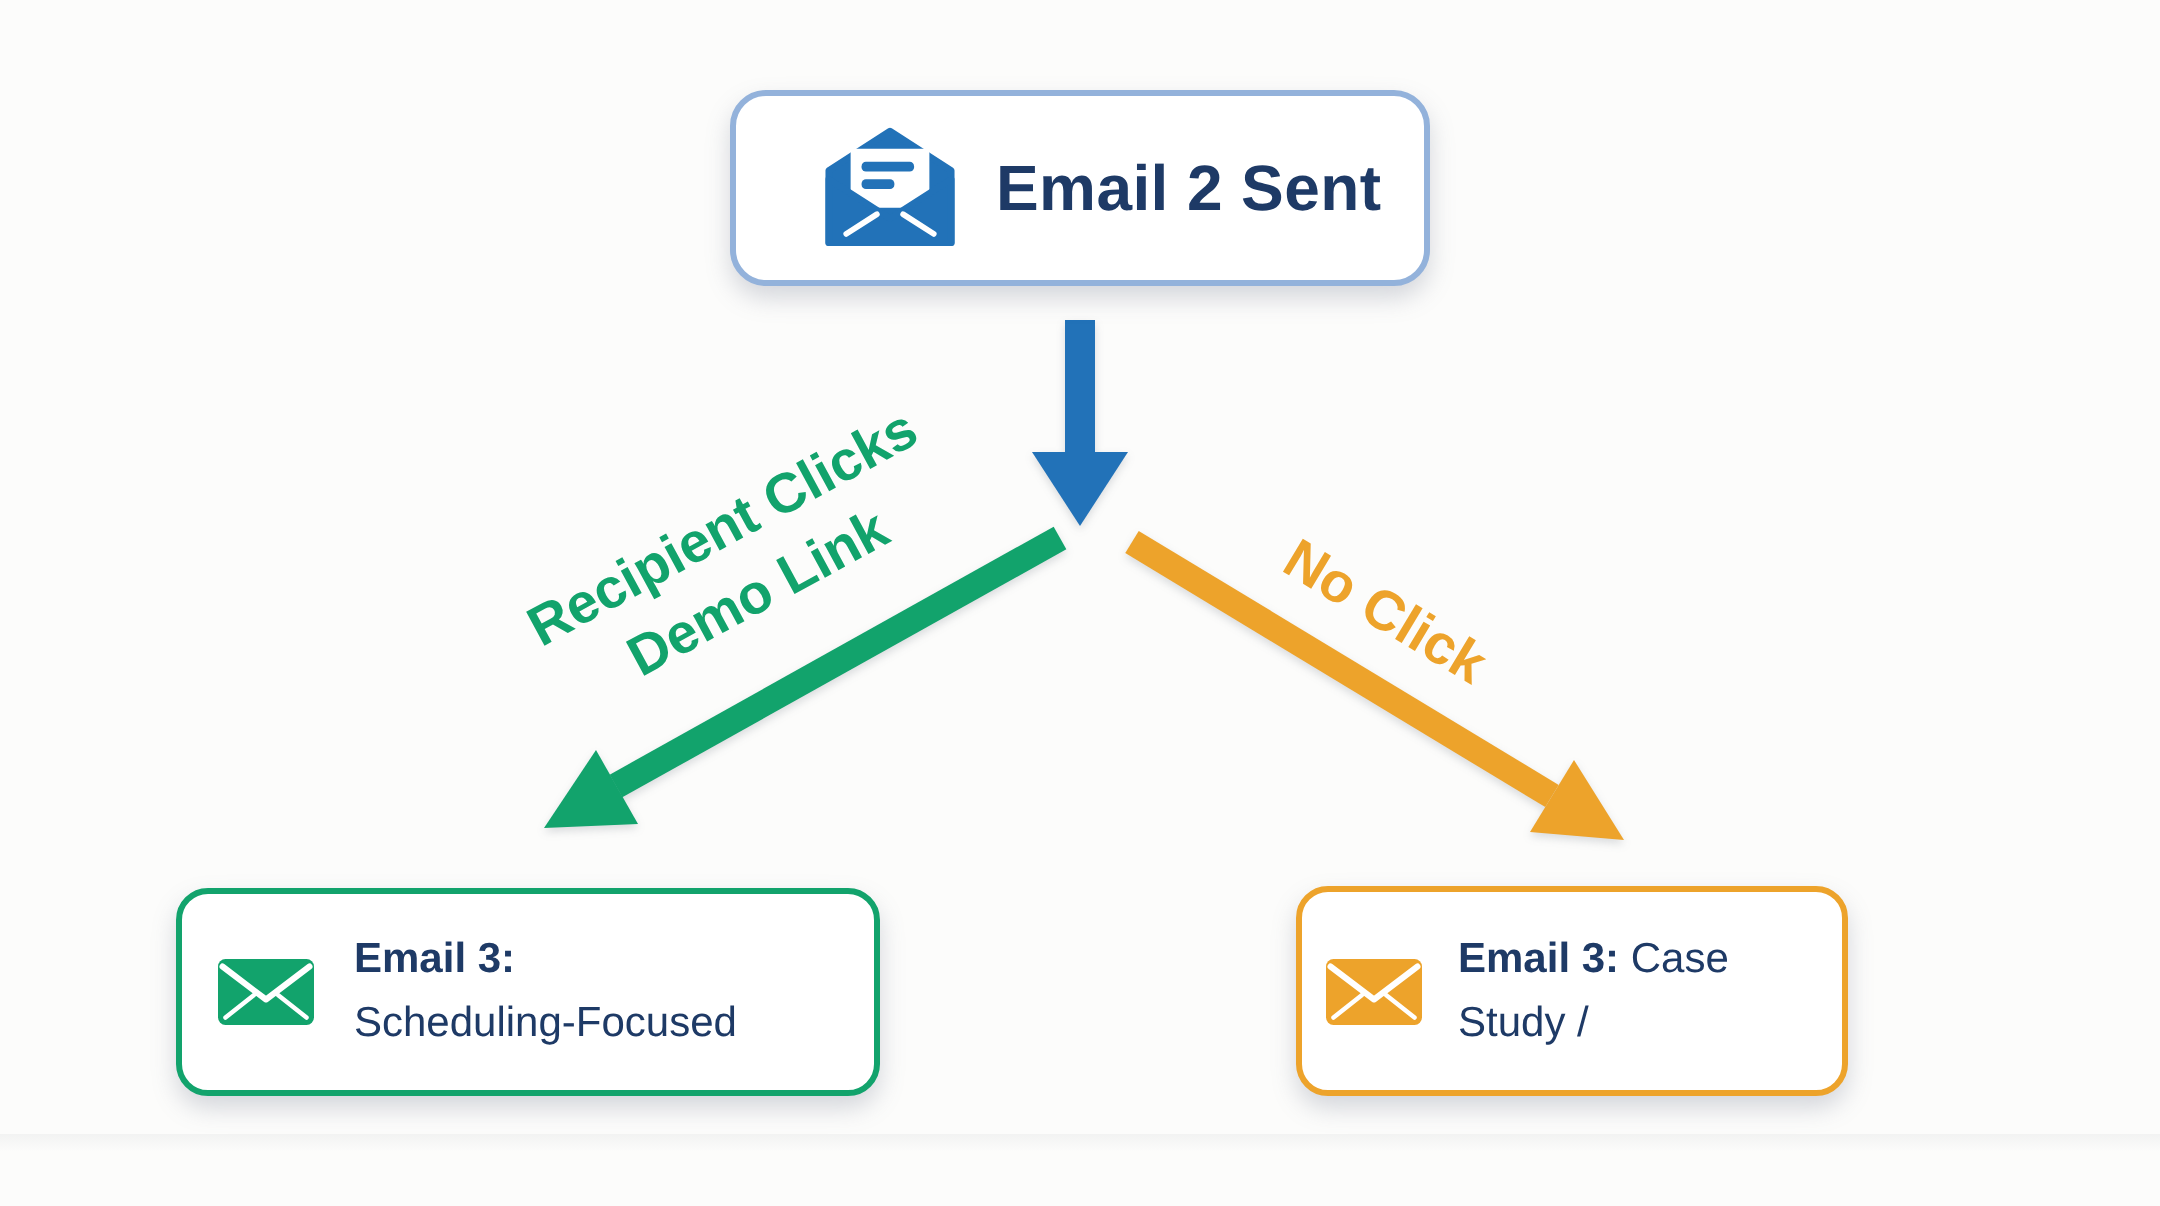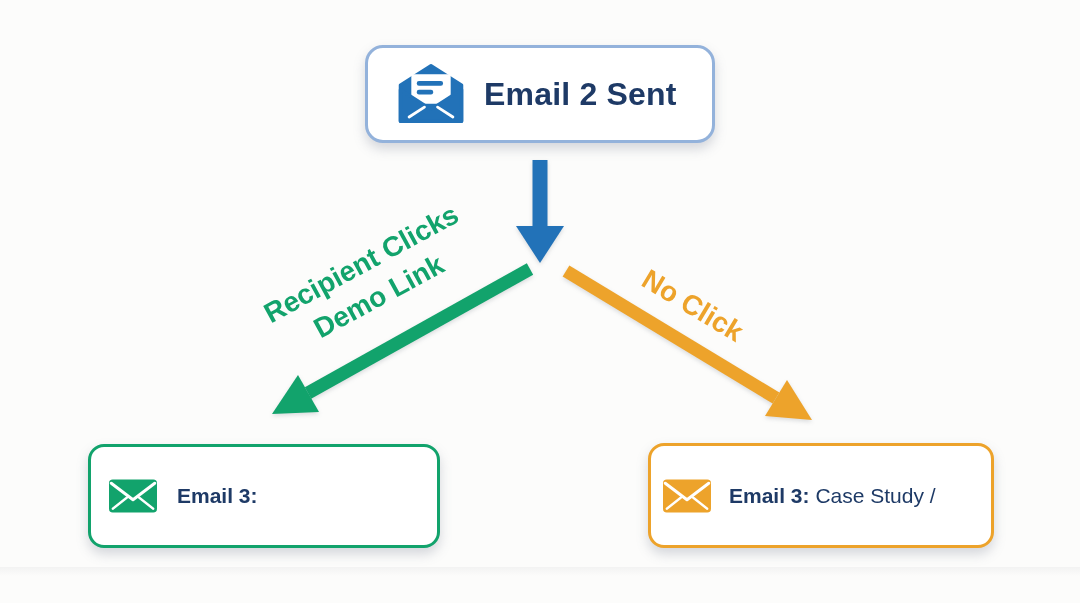--- a/index.html
+++ b/index.html
@@ -18,37 +18,37 @@
     position:absolute;
     background:#ffffff;
     border-radius:18px;
     box-sizing:border-box;
     display:flex;align-items:center;
     box-shadow:0 6px 12px rgba(110,120,140,0.28);
   }
   .node-top{
     left:365px;top:45px;width:350px;height:98px;
     border:3px solid var(--top_border,#93b2db);
-    padding-left:28px;gap:18px;
+    padding-left:42px;gap:18px;
   }
   .node-top .title{
     font-size:32px;font-weight:bold;color:var(--navy,#1e3a66);
     letter-spacing:0.2px;
   }
   .node-left{
     left:88px;top:444px;width:352px;height:104px;
     border:3px solid var(--green,#12a36c);
     border-radius:16px;
     padding-left:18px;gap:20px;
   }
   .node-right{
-    left:648px;top:443px;width:346px;height:105px;
+    left:648px;top:443px;width:276px;height:105px;
     border:3px solid var(--orange,#eda32b);
     border-radius:16px;
-    padding-left:12px;gap:18px;
+    padding-left:12px;gap:18px;justify-content:space-between;
   }
   .node-text{
     font-size:21px;line-height:32px;color:var(--navy,#1e3a66);
   }
   .node-text b{font-weight:bold;}
   .arrows{position:absolute;left:0;top:0;}
   .arrow-shape{filter:drop-shadow(0 2px 2px rgba(60,70,90,0.18));}
   .edge-label{
     position:absolute;font-weight:bold;text-align:center;
   }
@@ -111,20 +111,21 @@
   </div>
 
   <div class="node node-left">
     <svg class="icon-closed-env" viewBox="0 0 64 44">
       <rect x="0" y="0" width="64" height="44" rx="5" fill="#12a36c"></rect>
       <path d="M3 5 L32 27 L61 5" stroke="#ffffff" stroke-width="4" fill="none" stroke-linecap="round" stroke-linejoin="round"></path>
       <path d="M5 39 L24 24 M59 39 L40 24" stroke="#ffffff" stroke-width="3" fill="none" stroke-linecap="round"></path>
     </svg>
     <div class="node-text">
       <div><b>Email 3:</b></div>
+      <div>Scheduling-Focused</div>
     </div>
   </div>
 
   <div class="node node-right">
     <svg class="icon-closed-env" viewBox="0 0 64 44">
       <rect x="0" y="0" width="64" height="44" rx="5" fill="#eda32b"></rect>
       <path d="M3 5 L32 27 L61 5" stroke="#ffffff" stroke-width="4" fill="none" stroke-linecap="round" stroke-linejoin="round"></path>
       <path d="M5 39 L24 24 M59 39 L40 24" stroke="#ffffff" stroke-width="3" fill="none" stroke-linecap="round"></path>
     </svg>
     <div class="node-text">

